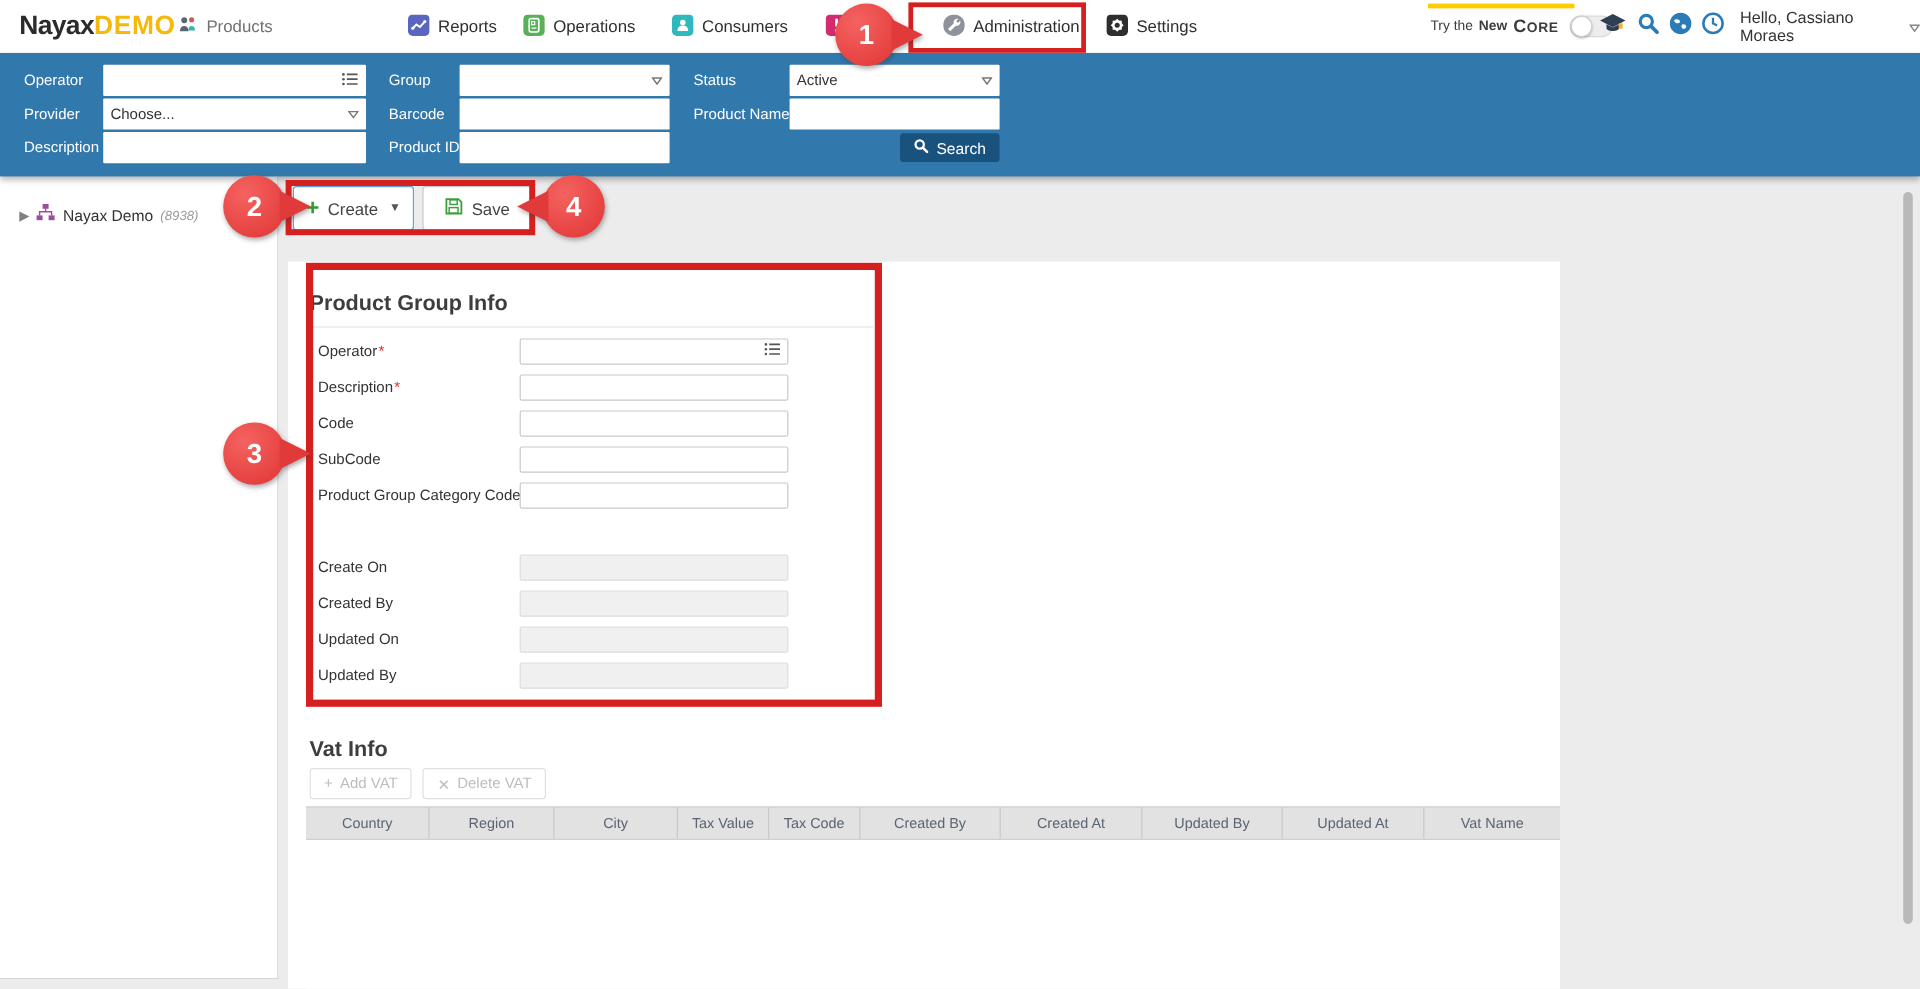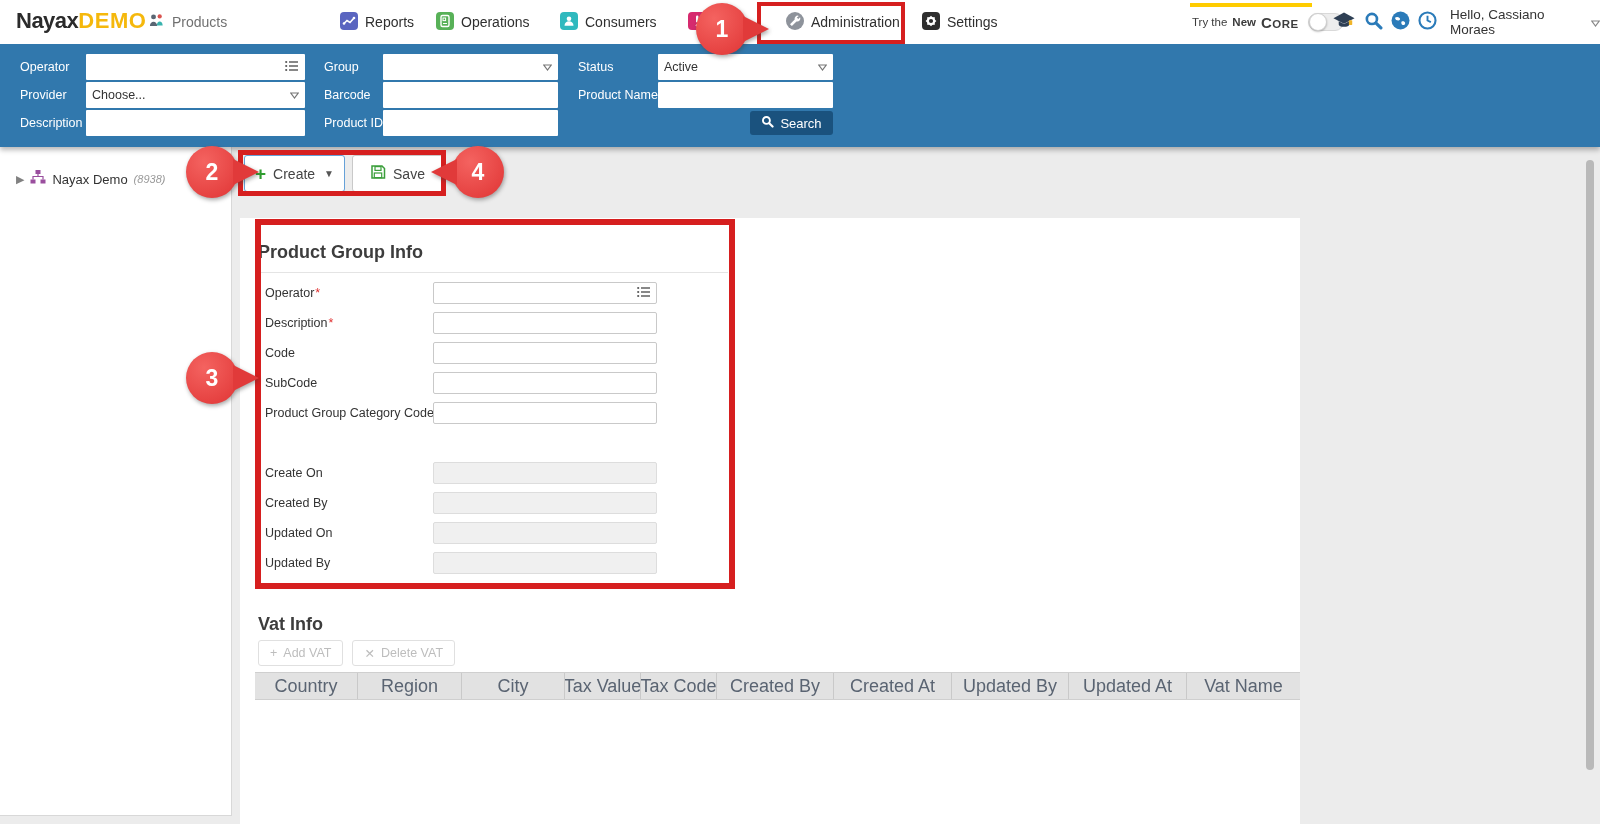--- a/index.html
+++ b/index.html
@@ -56,21 +56,21 @@
   .req { color:#e03030; margin-left:1px; }
   .frm-input { position:absolute; left:193px; top:0; width:224px; height:22px; border:1px solid #c9c9c9; border-radius:2px; background:#fff; font-size:12px; padding:0 5px; font-family:inherit; color:#333; outline:none; }
   .frm-input:disabled { background:#f0f0f0; border-color:#dddddd; }
   .frm-lookup { position:absolute; left:193px; top:0; width:224px; height:22px; border:1px solid #c9c9c9; border-radius:2px; background:#fff; display:flex; align-items:center; padding:0 5px; }
   .frm-lookup input { border:none; outline:none; flex:1; font-size:12px; font-family:inherit; min-width:0; }
   .upload-btn { position:absolute; left:437px; top:-3px; width:53px; height:28px; background:#fff; border:1px solid #bbb; border-radius:3px; font-size:12.5px; color:#444; cursor:pointer; font-family:inherit; }
   .vat-btns { position:absolute; left:18px; top:422px; display:flex; gap:9px; }
   .vat-btn { height:26px; padding:0 11px; background:#fff; border:1px solid #e0e0e0; border-radius:3px; color:#bdbdbd; font-size:12.5px; display:flex; align-items:center; gap:6px; font-family:inherit; }
   .vat-table { position:absolute; left:15px; top:454px; width:1045px; }
   .vat-header { display:flex; height:28px; background:#e2e2e2; border-top:1px solid #cfcfcf; border-bottom:1px solid #cfcfcf; }
-  .vat-th { display:flex; align-items:center; justify-content:center; font-size:18px; color:#5a6472; border-right:1px solid #c9c9c9; overflow:hidden; white-space:nowrap;text-align:center; }
+  .vat-th { display:flex; align-items:center; justify-content:center; font-size:12px; color:#5a6472; border-right:1px solid #c9c9c9; overflow:hidden; white-space:nowrap;text-align:center; }
   .vat-th:nth-child(1){width:103px}.vat-th:nth-child(2){width:104px}.vat-th:nth-child(3){width:103px}
   .vat-th:nth-child(4){width:76px}.vat-th:nth-child(5){width:76px}.vat-th:nth-child(6){width:117px}
   .vat-th:nth-child(7){width:118px}.vat-th:nth-child(8){width:117px}.vat-th:nth-child(9){width:118px}
   .vat-th:nth-child(10){flex:1;border-right:none;}
   .vat-body { height:126px; background:#fff; }
 
   
   .red-box { position:absolute; border:5px solid #d61f1f; z-index:25; pointer-events:none; }
   #rb-admin { left:757px; top:2px; width:148px; height:42px; border-width:4px; z-index:15; }
   #rb-toolbar { left:238px; top:150px; width:208px; height:46px; }

